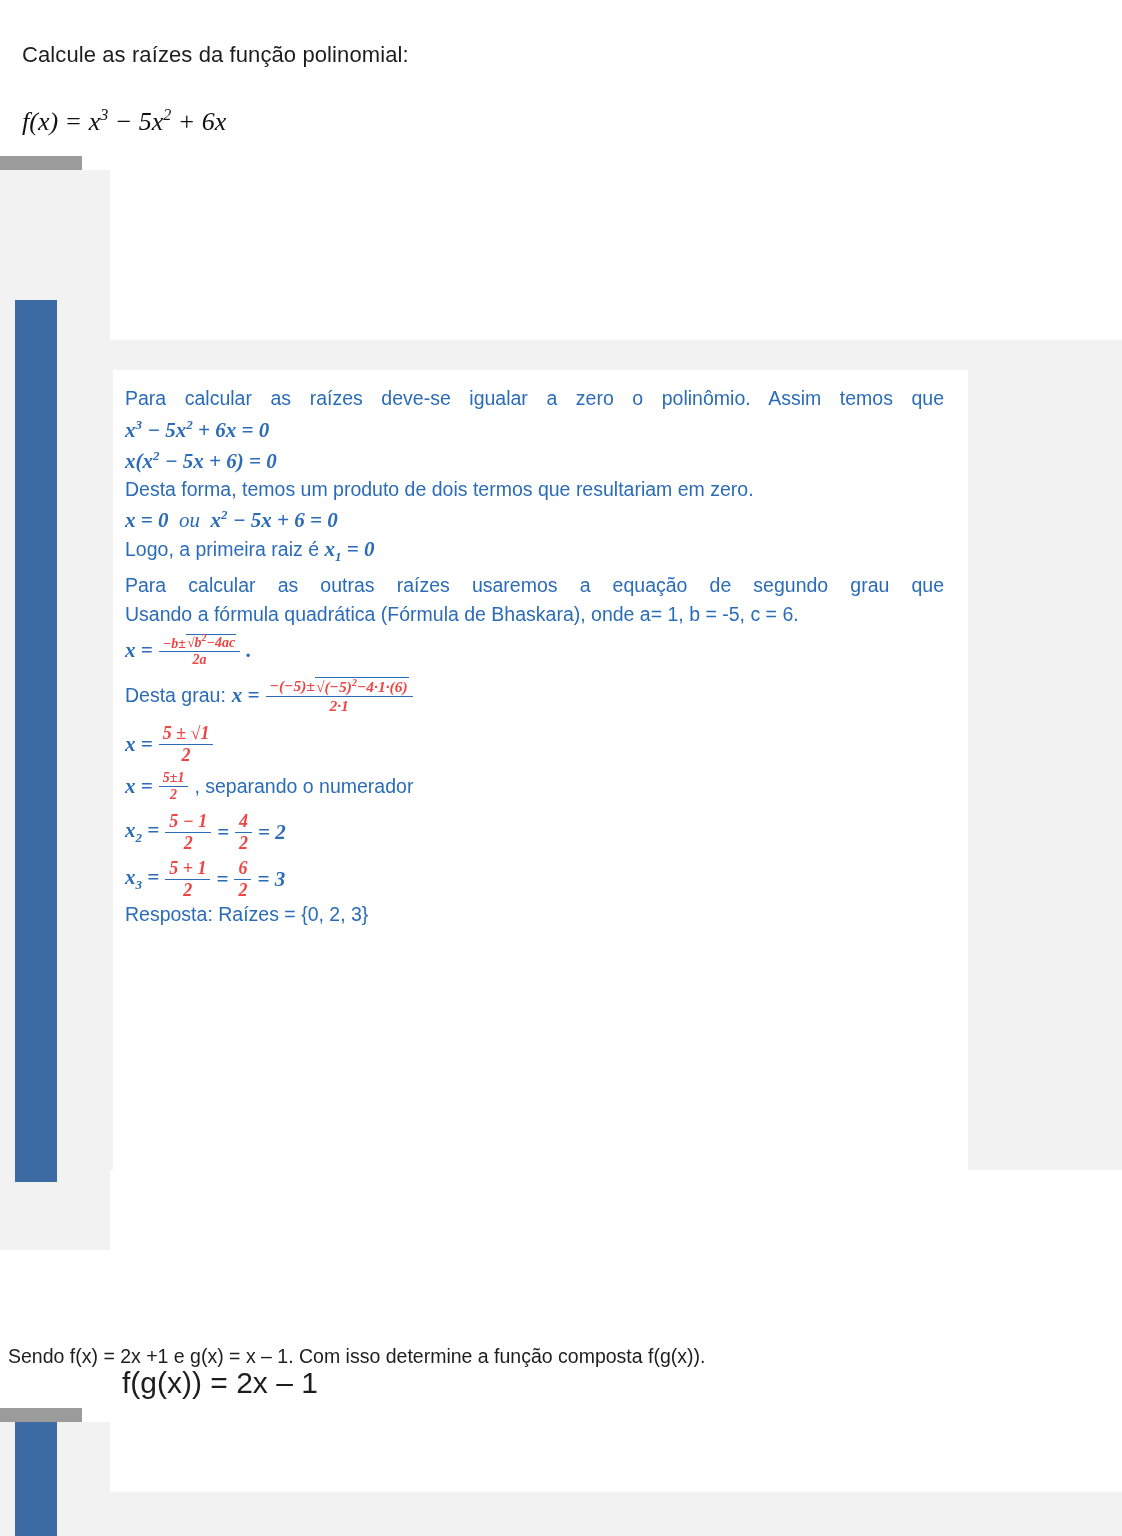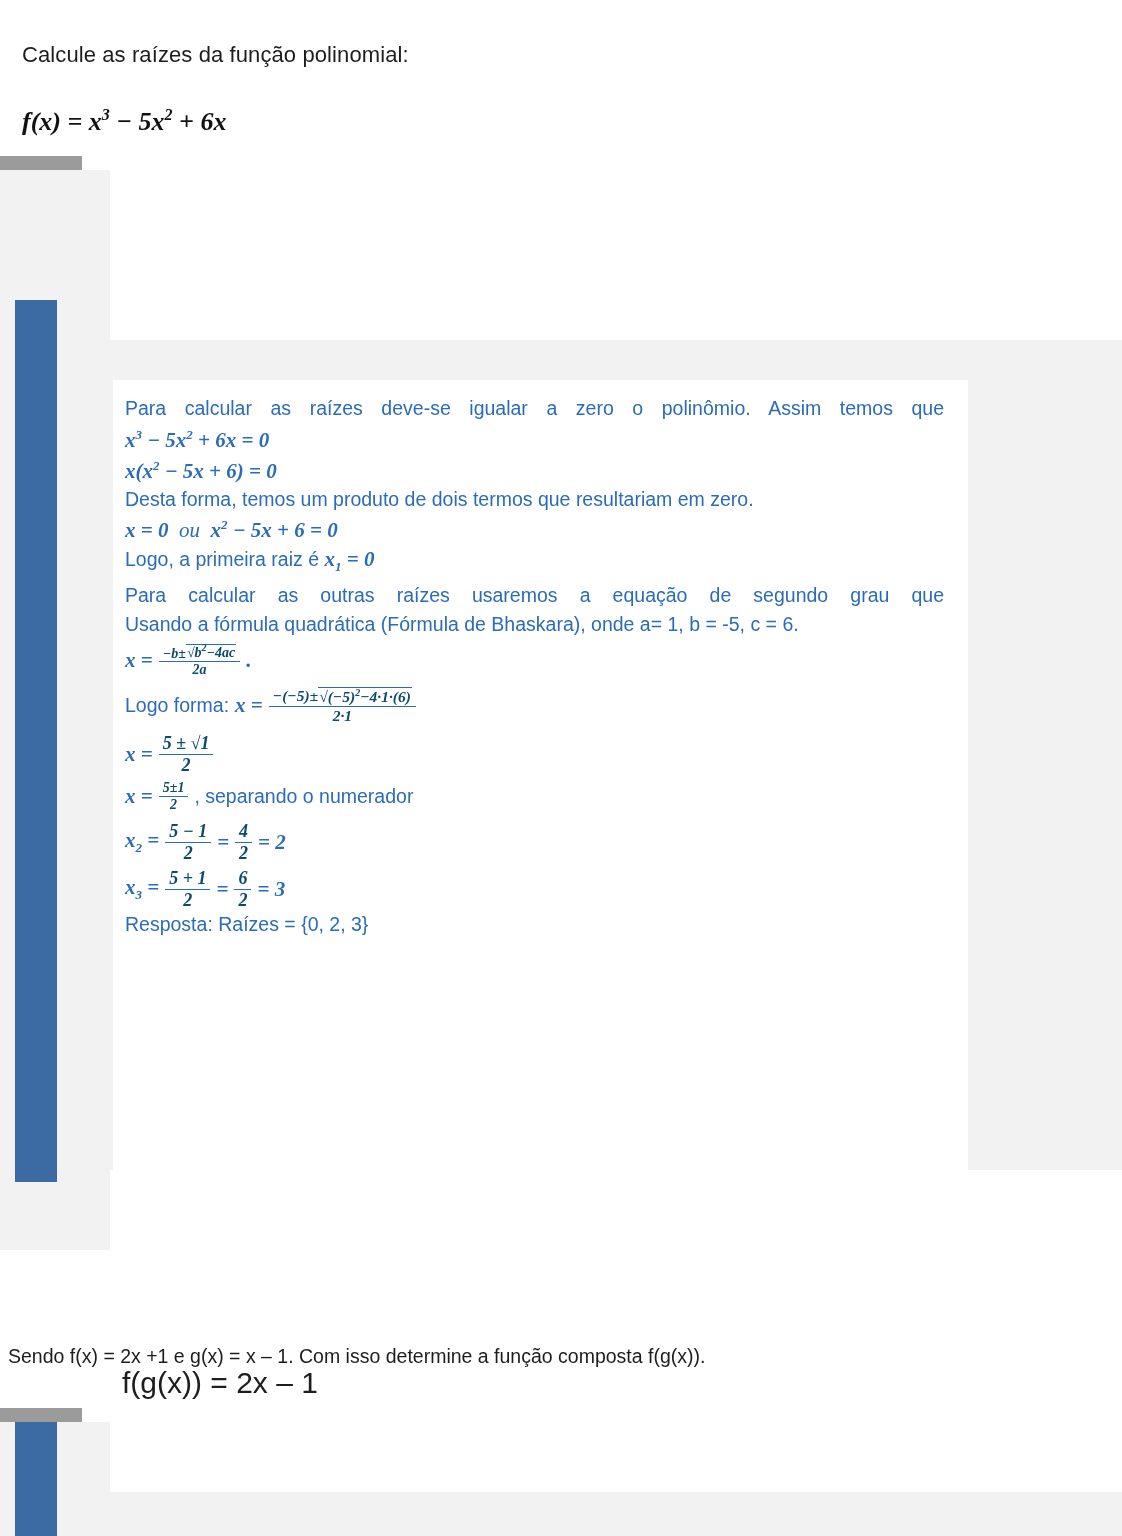--- a/index.html
+++ b/index.html
@@ -28,21 +28,20 @@
     letter-spacing: 0.1px;
   }
   .q1-formula {
     position: absolute;
     left: 22px;
     top: 106px;
     font-family: "Liberation Serif", serif;
     font-style: italic;
     font-size: 26px;
     color: #111;
-    font-weight: bold;
   }
   .q1-formula .up { vertical-align: super; font-size: 16px; font-style: italic; }
 
   
   .grey-bar {
     position: absolute;
     background: #9b9b9b;
     height: 14px;
   }
   .grey-bar-1 { left: 0px; top: 156px; width: 82px; }
@@ -82,21 +81,21 @@
     top: 1492px;
     width: 1012px;
     height: 44px;
     background: #f2f2f2;
   }
 
   
   .answer-card {
     position: absolute;
     left: 113px;
-    top: 380px;
+    top: 370px;
     width: 855px;
     height: 800px;
     background: #ffffff;
     padding: 14px 24px 10px 12px;
   }
 
   .ans-line {
     color: #2b6cb8;
     font-size: 19.5px;
     line-height: 1.0;
@@ -120,21 +119,21 @@
   .math .sub { vertical-align: sub; font-size: 13px; }
 
   
   .frac {
     display: inline-block;
     vertical-align: middle;
     text-align: center;
     font-family: "Liberation Serif", serif;
     font-style: italic;
     font-weight: bold;
-    color: #0c4a6e;
+    color: #ef4444;
   }
   .frac .num { display: block; padding: 0 4px; }
   .frac .den { display: block; border-top: 1.6px solid #2b6cb8; padding: 0 4px; }
   .frac.small { font-size: 14px; }
   .frac.med { font-size: 15.5px; }
   .frac.big { font-size: 18px; }
   .sqrt-ov { border-top: 1.4px solid #2b6cb8; padding: 0 1px; }
 
   .row { display: flex; align-items: center; gap: 6px; margin-bottom: 8px; }
   .row.tall { margin-bottom: 4px; }
@@ -209,21 +208,21 @@
   <div class="row">
     <span class="math">x =</span>
     <span class="frac small">
       <span class="num">−b±<span class="sqrt-ov">√b<span style="vertical-align:super;font-size:10px">2</span>−4ac</span></span>
       <span class="den">2a</span>
     </span>
     <span class="math">.</span>
   </div>
 
   <div class="row">
-    <span class="plain">Logo forma:</span>
+    <span class="plain">Desta grau:</span>
     <span class="math">x =</span>
     <span class="frac med">
       <span class="num">−(−5)±<span class="sqrt-ov">√(−5)<span style="vertical-align:super;font-size:10px">2</span>−4·1·(6)</span></span>
       <span class="den">2·1</span>
     </span>
   </div>
 
   <div class="row tall">
     <span class="math">x =</span>
     <span class="frac big">

